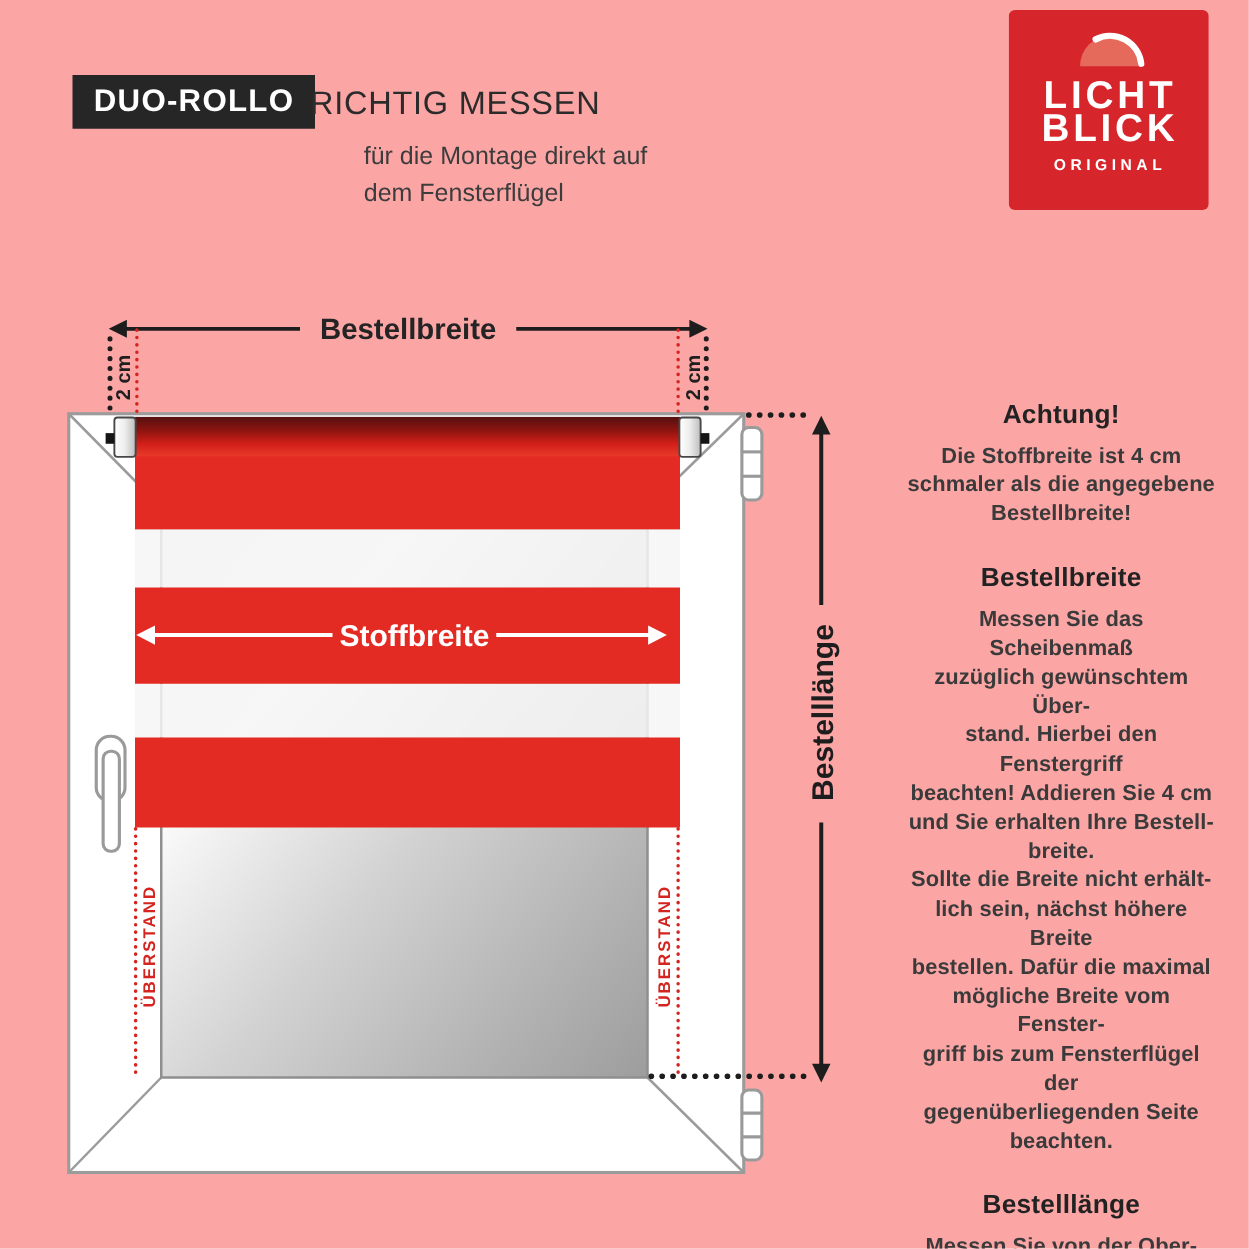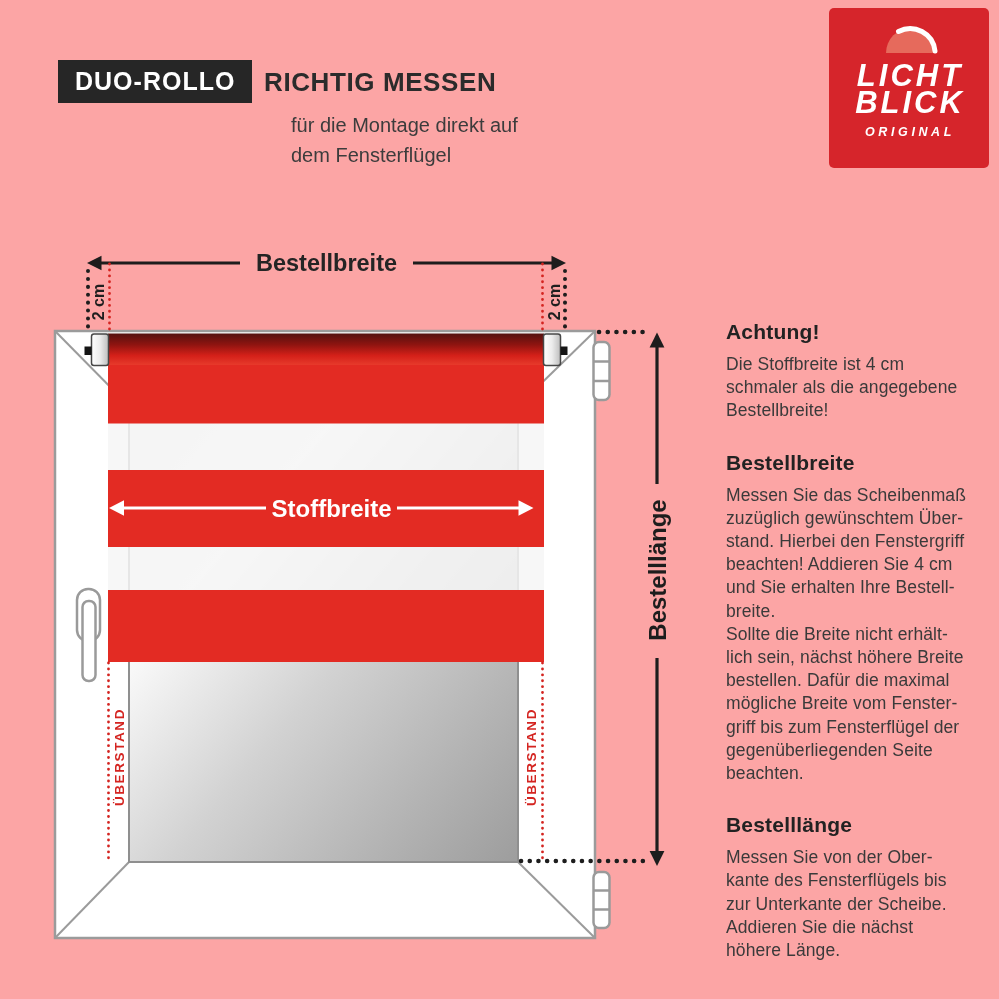--- a/index.html
+++ b/index.html
@@ -7,42 +7,42 @@
     position:relative;width:999px;height:999px;background:#fca5a5;overflow:hidden;
     font-family:"Liberation Sans",sans-serif;color:#2d2d2d;padding-left:12px;
   }
   
   .badge{
     position:absolute;left:58px;top:60px;height:43px;line-height:43px;
     background:#262626;color:#ffffff;font-size:25px;font-weight:bold;
     letter-spacing:1px;padding:0 17px;white-space:nowrap;
   }
   .main-title{
-    position:absolute;left:264px;top:67px;font-size:26px;font-weight:bold;
+    position:absolute;left:248px;top:67px;font-size:26px;font-weight:normal;
     color:#2b2b2b;letter-spacing:0.6px;white-space:nowrap;
   }
   .subtitle{
     position:absolute;left:256px;top:110px;font-size:20px;color:#3c3c3c;
     line-height:30px;white-space:pre-line;margin-left:35px;
   }
   
-  .logo{position:absolute;left:829px;top:8px;width:160px;height:172px;font-style:italic;}
+  .logo{position:absolute;left:807px;top:8px;width:160px;height:172px;}
   .logo svg{display:block;}
   
   .diagram{position:absolute;left:0;top:0;width:999px;height:999px;z-index:1;}
   .diagram text{font-family:"Liberation Sans",sans-serif;}
   
   .info-col{position:absolute;left:710px;top:320px;width:262px;z-index:2;}
-  .info-col section{margin:0 0 28px 16px;}
+  .info-col section{margin:0 0 28px 16px;text-align:center;}
   .info-col h3{
     margin:0 0 9px 0;font-size:21px;font-weight:bold;color:#222222;letter-spacing:0.2px;
   }
   .info-col p{
     margin:0;font-size:17.5px;line-height:23.2px;color:#3a3a3a;
-    white-space:pre-line;letter-spacing:0.1px;
+    white-space:pre-line;letter-spacing:0.1px;font-weight:bold;
   }
 </style>
 </head>
 <body>
 
 <div class="page">
 
   <div class="badge">DUO-ROLLO</div>
   <div class="main-title">RICHTIG MESSEN</div>
   <div class="subtitle">für die Montage direkt auf

